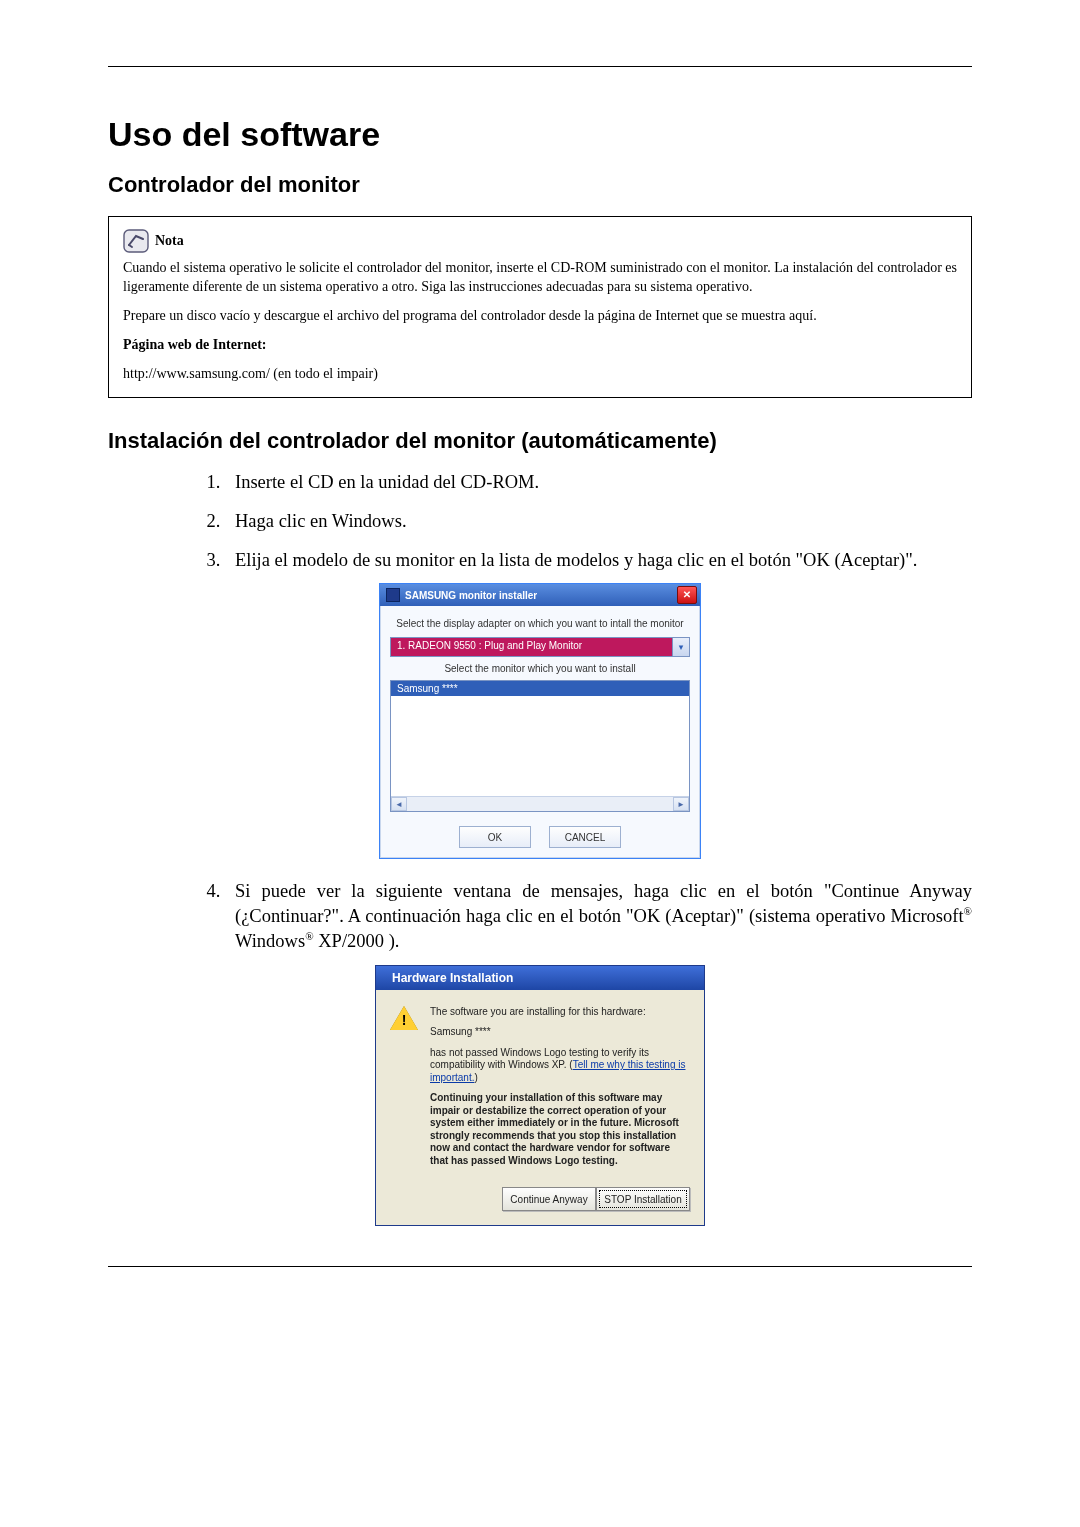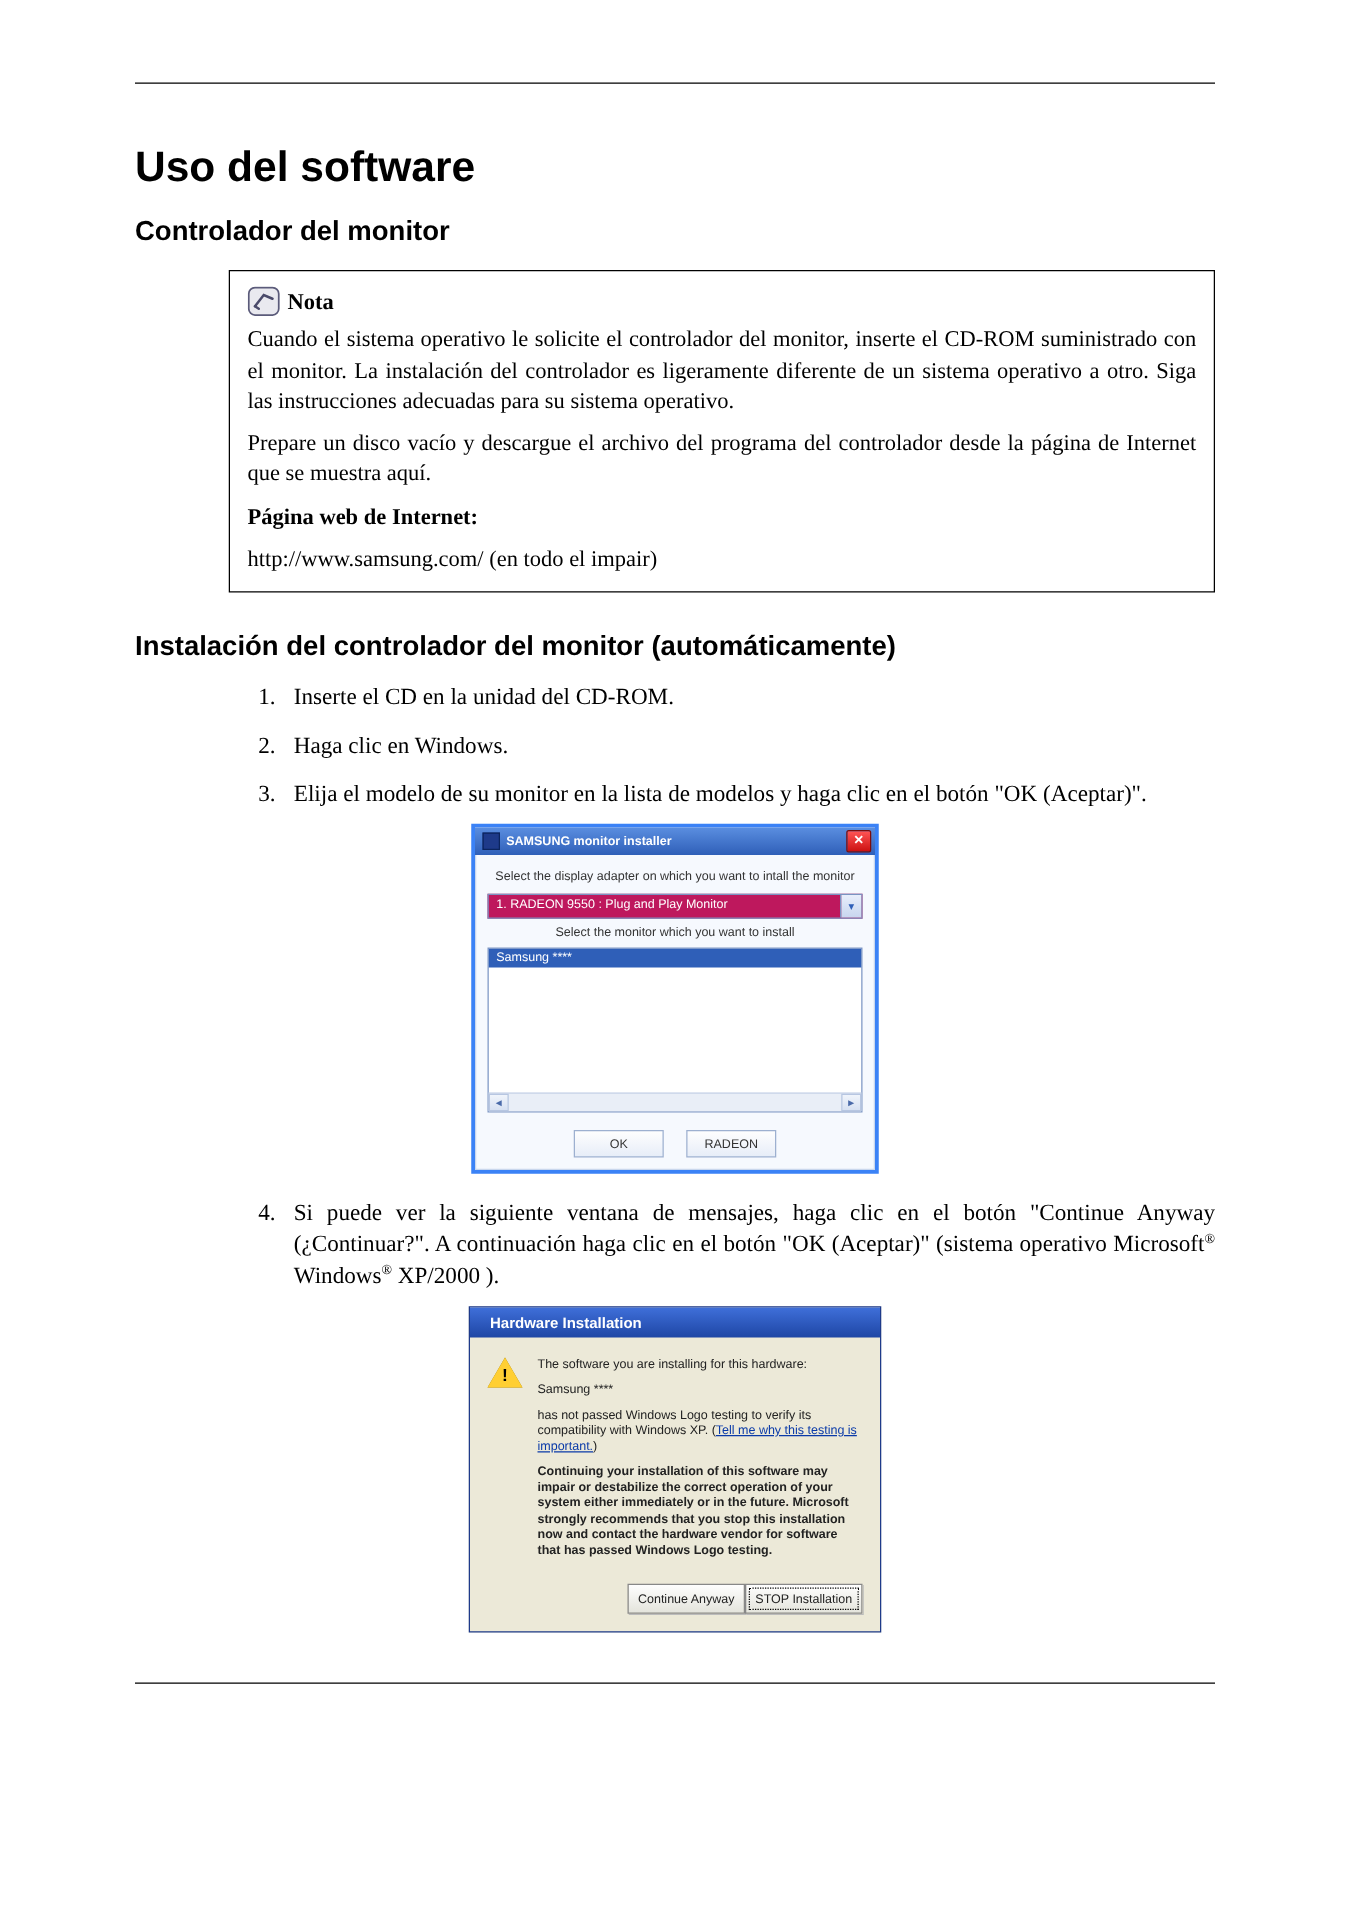--- a/index.html
+++ b/index.html
@@ -32,24 +32,23 @@
     margin: 0 0 18px 0;
   }
   h2.section2 {
     font-family: Arial, Helvetica, sans-serif;
     font-weight: bold;
     font-size: 22px;
     margin: 30px 0 16px 0;
   }
 
   .note-box {
-    margin-left: 75px;
     border: 1.5px solid #000;
     padding: 12px 14px 14px 14px;
-    font-size: 18px;
+    font-size: 14px;
     line-height: 1.35;
   }
   .note-head {
     display: flex;
     align-items: center;
     gap: 6px;
     font-weight: bold;
     margin-bottom: 6px;
   }
   .note-head svg { flex: 0 0 auto; }
@@ -65,21 +64,21 @@
   }
   ol.steps li { padding-left: 10px; margin-bottom: 14px; text-align: justify; }
   ol.steps li:last-child { margin-bottom: 0; }
   sup { font-size: 0.6em; vertical-align: super; }
 
   .fig-wrap { display:flex; justify-content:center; margin: 10px 0 20px 0; }
 
   
   .dlg1 {
     width: 320px;
-    border: 3px solid #3b82f6;
+    border: 1px solid #3b82f6;
     background: #f6f9fe;
     font-family: Tahoma, Arial, sans-serif;
     font-size: 10px;
     color: #333;
     box-shadow: 0 0 0 1px #c9d7ed inset;
   }
   .dlg1 .titlebar {
     height: 22px;
     background: linear-gradient(#5a8ee0, #2f5fb8);
     color: #fff;
@@ -242,21 +241,21 @@
         <div class="instr2">Select the monitor which you want to install</div>
         <div class="listbox">
           <div class="li-sel">Samsung ****</div>
           <div class="scroll-h">
             <div class="sbtn">◄</div>
             <div class="sbtn">►</div>
           </div>
         </div>
         <div class="btnrow">
           <div class="btn">OK</div>
-          <div class="btn">RADEON</div>
+          <div class="btn">CANCEL</div>
         </div>
       </div>
     </div>
   </div>
 
   <ol class="steps" start="4">
     <li>
       <span>Si puede ver la siguiente ventana de mensajes, haga clic en el botón "Continue Anyway (¿Continuar?". A continuación haga clic en el botón "OK (Aceptar)" (sistema operativo Microsoft</span><sup>®</sup><span> Windows</span><sup>®</sup><span> XP/2000 ).</span>
     </li>
   </ol>

